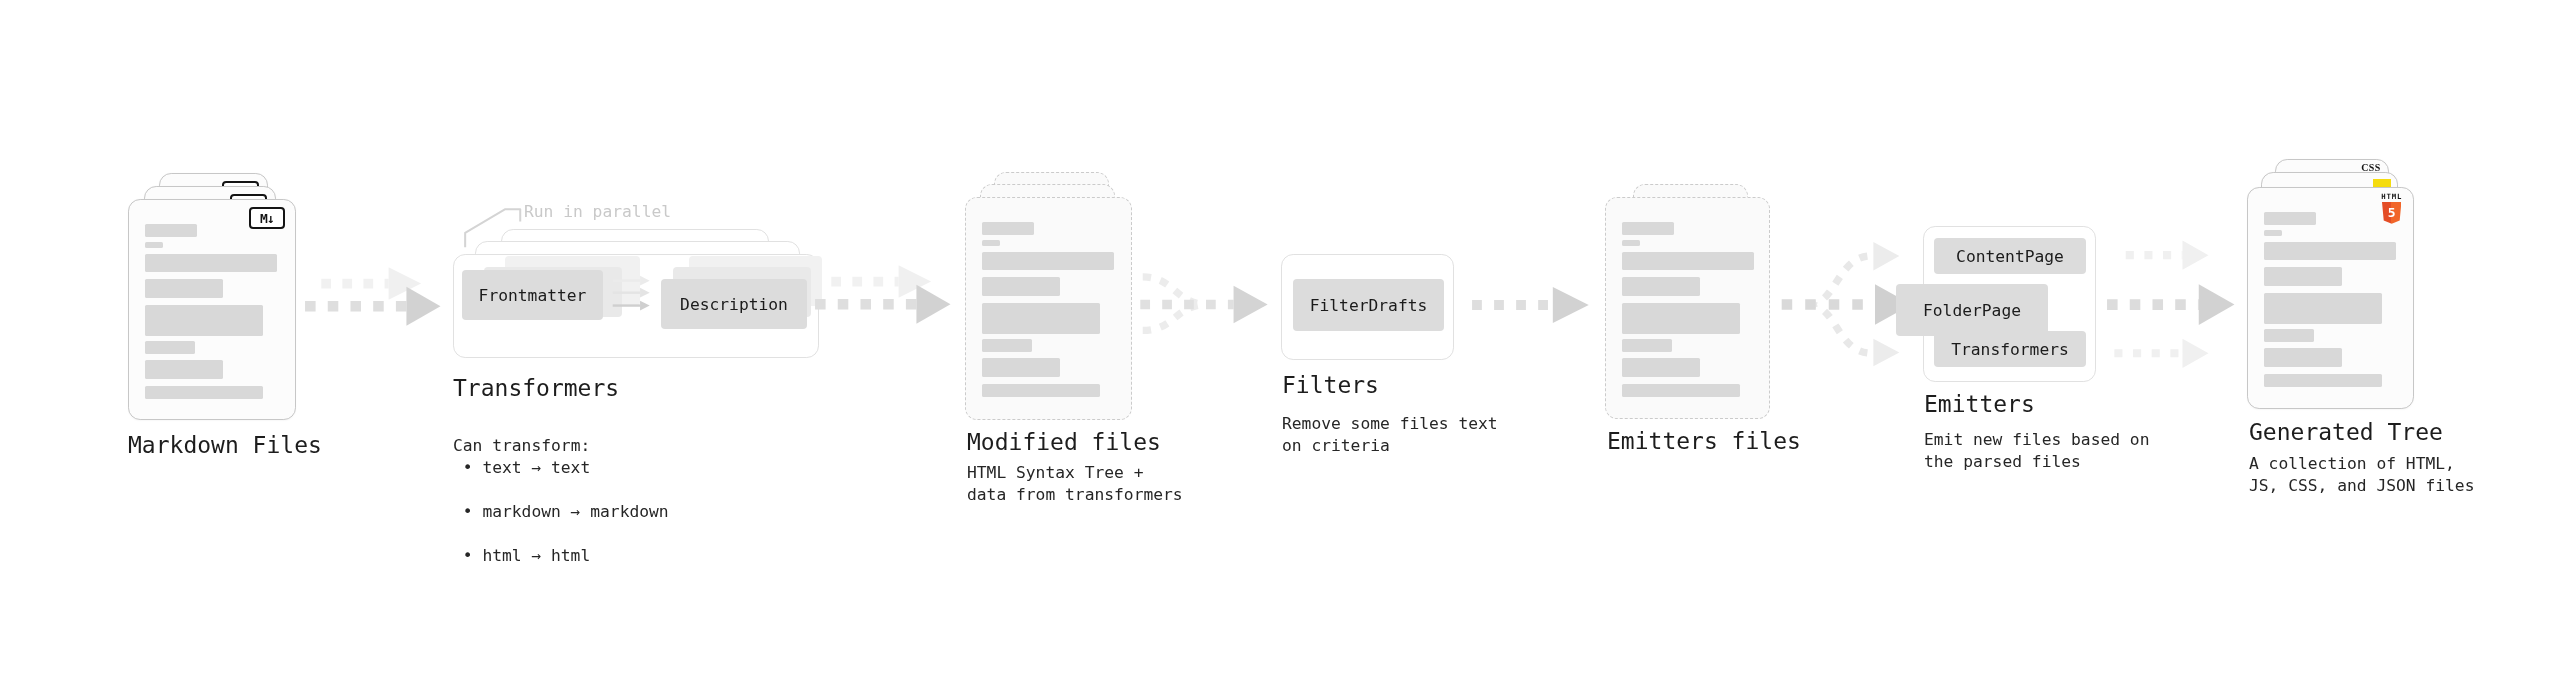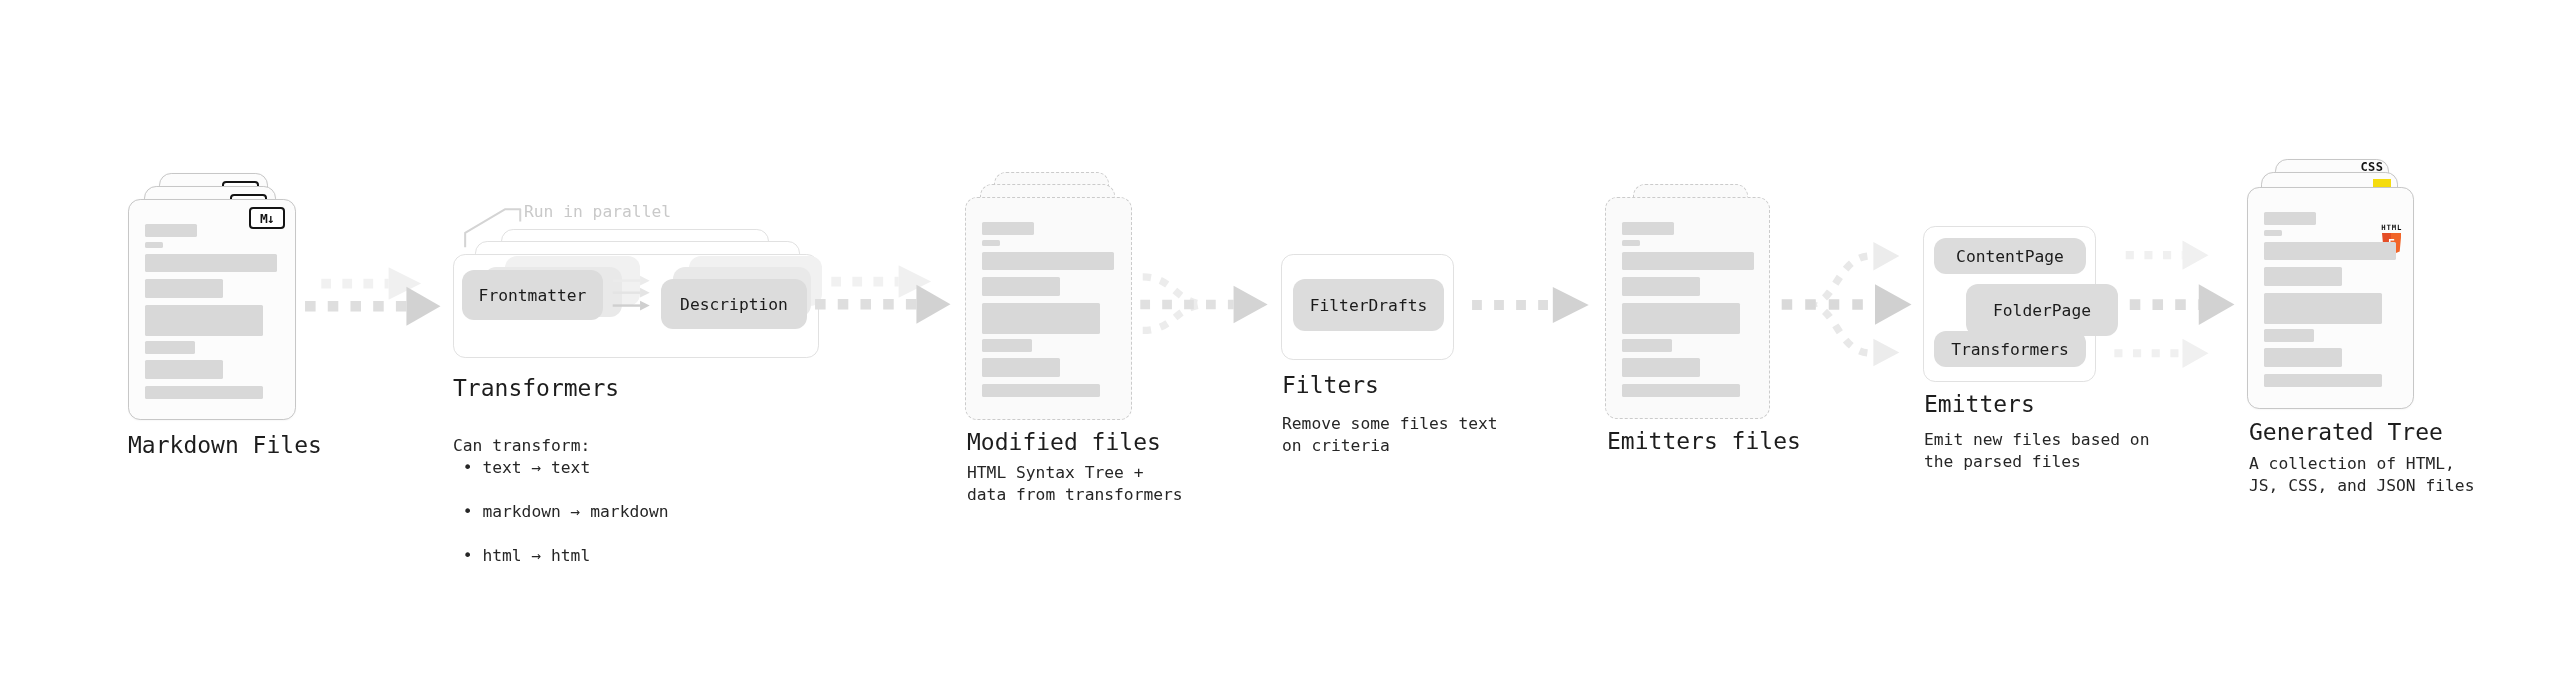--- a/index.html
+++ b/index.html
@@ -7,37 +7,37 @@
     position:relative;width:2576px;height:681px;background:#ffffff;overflow:hidden;
     font-family:"DejaVu Sans Mono","Liberation Mono",monospace;
   }
   
   .doc{position:absolute;background:#fcfcfc;border:1.6px solid #c7c7c7;border-radius:12.2px;box-sizing:border-box;box-shadow:0 0.8px 1.6px rgba(0,0,0,0.03);}
   .doc.dashed{background:#fafafa;border:1.6px dashed #cbcbcb;box-shadow:none;}
   .skel-bar{position:absolute;left:16.3px;background:#d8d8d8;border-radius:1.6px;}
   
   .cbox{position:absolute;background:#ffffff;border:1.6px solid #e1e1e1;border-radius:12.2px;box-sizing:border-box;}
   
-  .pill{position:absolute;background:#dcdcdc;border-radius:12px;display:flex;align-items:center;justify-content:center;
+  .pill{position:absolute;background:#dcdcdc;border-radius:4px;display:flex;align-items:center;justify-content:center;
         font-size:16.3px;color:#1b1b1b;white-space:nowrap;}
   .pill.ghost1{background:#e9e9e9;color:transparent;}
   .pill.ghost2{background:#f1f1f1;color:transparent;}
   
   .h{position:absolute;font-size:23px;font-weight:500;color:#1d1d1d;white-space:nowrap;}
   .d{position:absolute;font-size:16.3px;line-height:22px;color:#262626;white-space:pre-line;}
   .d .bullet{display:block;padding-left:9.8px;}
   .callout-text{position:absolute;font-size:16.3px;color:#c9c9c9;white-space:nowrap;}
   
   .md-badge{position:absolute;top:7.3px;width:32.5px;height:18px;border:2.4px solid #141414;border-radius:4.1px;background:#ffffff;
             display:flex;align-items:center;justify-content:center;font-weight:bold;font-size:13px;color:#141414;letter-spacing:-0.8px;}
   .css-badge{position:absolute;width:21px;text-align:center;}
-  .css-word{display:block;font-size:12px;font-weight:bold;color:#141414;line-height:7.3px;letter-spacing:0.4px;}
+  .css-word{display:block;font-size:10px;font-weight:bold;color:#141414;line-height:7.3px;letter-spacing:0.4px;font-family:Liberation Serif, serif;}
   .css-bar{display:block;width:16.3px;height:3.3px;margin:0.8px auto 0;}
   .js-badge{position:absolute;width:18px;height:9px;}
-  .html5-badge{position:absolute;width:23px;text-align:center;margin-top:31px;}
+  .html5-badge{position:absolute;width:23px;text-align:center;}
   .html5-word{display:block;font-size:7.3px;font-weight:bold;color:#141414;line-height:8.1px;letter-spacing:0.8px;}
   .html5-shield{width:19.5px;height:22px;margin:0.8px auto 0;display:flex;align-items:center;justify-content:center;
                 color:#ffffff;font-size:13px;font-weight:bold;
                 clip-path:polygon(0 0,100% 0,91% 85%,50% 100%,9% 85%);}
   svg{position:absolute;overflow:visible;}
 </style>
 </head>
 <body>
 
 <div id="canvas">
@@ -187,21 +187,21 @@
     <polygon points="120,5 152,22 120,40" fill="#ececec"></polygon>
     <path d="M 40,82 C 75,82 75,142 118,142" fill="none" stroke="#e8e8e8" stroke-width="9" stroke-dasharray="10 12"></path>
     <polygon points="120,124 152,141 120,158" fill="#ececec"></polygon>
     <line x1="7" y1="82" x2="122" y2="82" stroke="#d9d9d9" stroke-width="13" stroke-dasharray="13 16"></line>
     <polygon points="122,57 167,82 122,107" fill="#d0d0d0"></polygon>
   </svg>
 
   <div>
     <div class="cbox" style="left:1923px;top:226px;width:173px;height:156px"></div>
     <div class="pill" style="left:1934px;top:238px;width:152px;height:36px">ContentPage</div>
-    <div class="pill" style="left:1966px;top:284px;width:152px;height:52px">FolderPage</div>
+    <div class="pill" style="left:1896px;top:284px;width:152px;height:52px">FolderPage</div>
     <div class="pill" style="left:1934px;top:331px;width:152px;height:36px">Transformers</div>
     <div class="h" style="left:1924px;top:391px">Emitters</div>
     <div class="d" style="left:1924px;top:429px">Emit new files based on
 the parsed files</div>
   </div>
 
   <svg style="left:2103px;top:234px" width="142" height="138" viewBox="0 0 175 170">
     <g>
       <line x1="28" y1="26" x2="98" y2="26" stroke="#f0f0f0" stroke-width="10" stroke-dasharray="10 13"></line>
       <polygon points="98,8 130,26 98,44" fill="#f0f0f0"></polygon>

